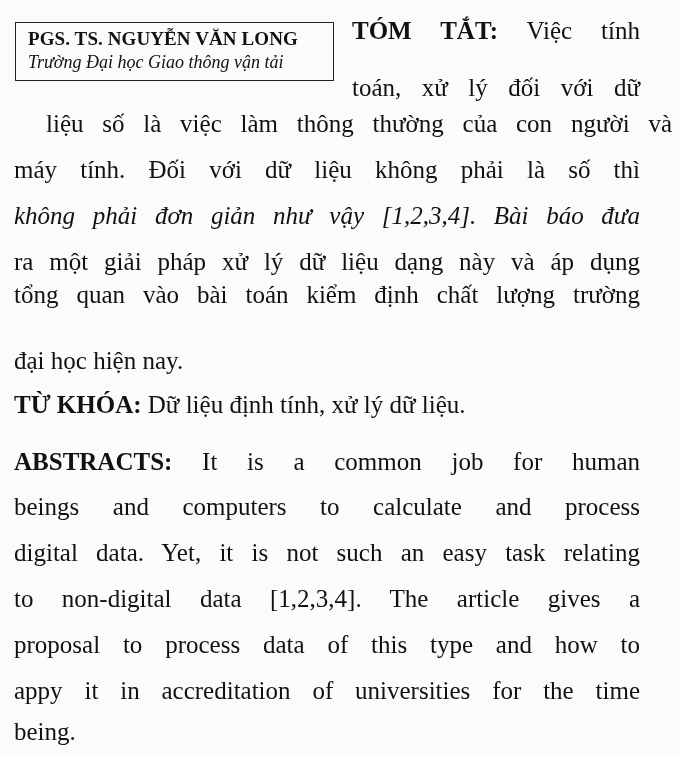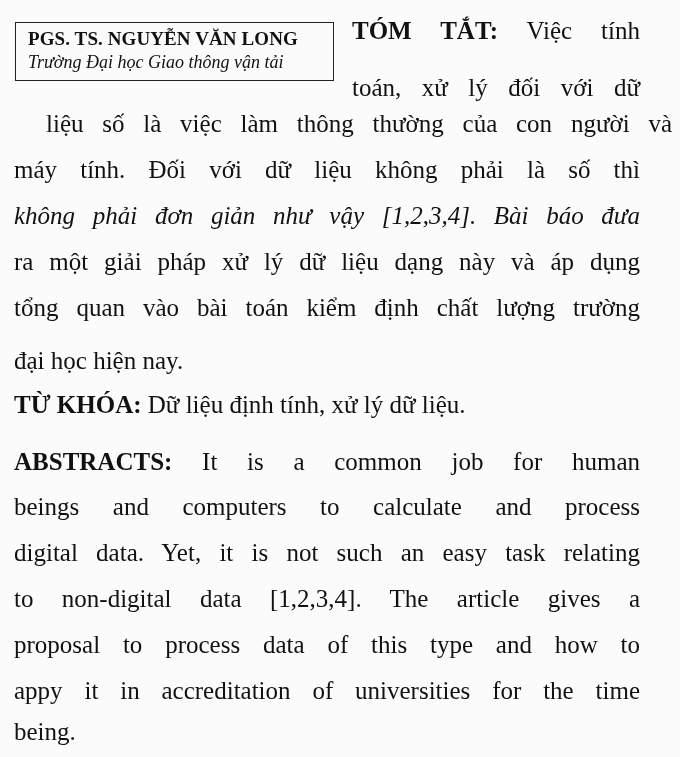--- a/index.html
+++ b/index.html
@@ -24,21 +24,21 @@
   <div class="author-aff">Trường Đại học Giao thông vận tải</div>
 </div>
 
 <div class="float-line" style="top:16px;"><b>TÓM TẮT:</b> <span>Việc tính</span></div>
 <div class="float-line" style="top:60px;margin-top:13px;">toán, xử lý đối với dữ</div>
 
 <div class="body-line" style="top:109px;margin-left:32px;">liệu số là việc làm thông thường của con người và</div>
 <div class="body-line" style="top:155px;">máy tính. Đối với dữ liệu không phải là số thì</div>
 <div class="body-line" style="top:201px;font-style:italic;">không phải đơn giản như vậy [1,2,3,4]. Bài báo đưa</div>
 <div class="body-line" style="top:247px;">ra một giải pháp xử lý dữ liệu dạng này và áp dụng</div>
-<div class="body-line" style="top:293px;">tổng quan vào bài toán kiểm định chất lượng trường</div>
+<div class="body-line" style="top:280px;">tổng quan vào bài toán kiểm định chất lượng trường</div>
 <div class="body-line last" style="top:339px;margin-top:7px;">đại học hiện nay.</div>
 
 <div class="body-line last" style="top:390px;"><b>TỪ KHÓA:</b> <span>Dữ liệu định tính, xử lý dữ liệu.</span></div>
 
 <div class="body-line" style="top:447px;"><b>ABSTRACTS:</b> <span>It is a common job for human</span></div>
 <div class="body-line" style="top:492px;">beings and computers to calculate and process</div>
 <div class="body-line" style="top:538px;">digital data. Yet, it is not such an easy task relating</div>
 <div class="body-line" style="top:584px;">to non-digital data  [1,2,3,4]. The article gives a</div>
 <div class="body-line" style="top:630px;">proposal to process data of this type and how to</div>
 <div class="body-line" style="top:676px;">appy it in accreditation of universities for the time</div>

